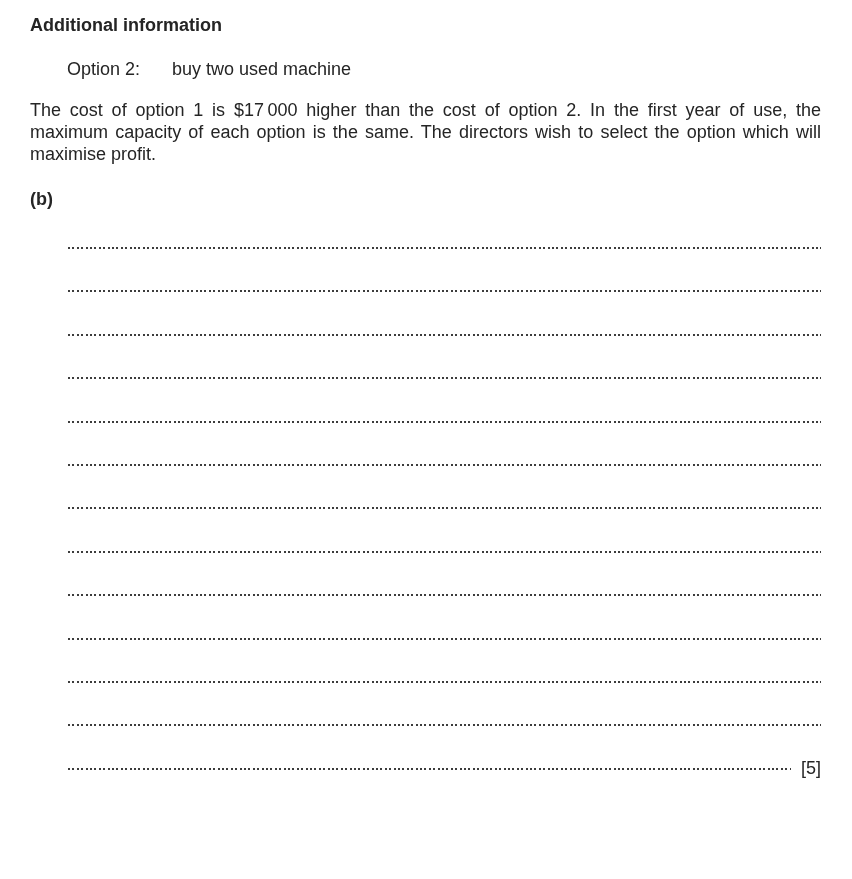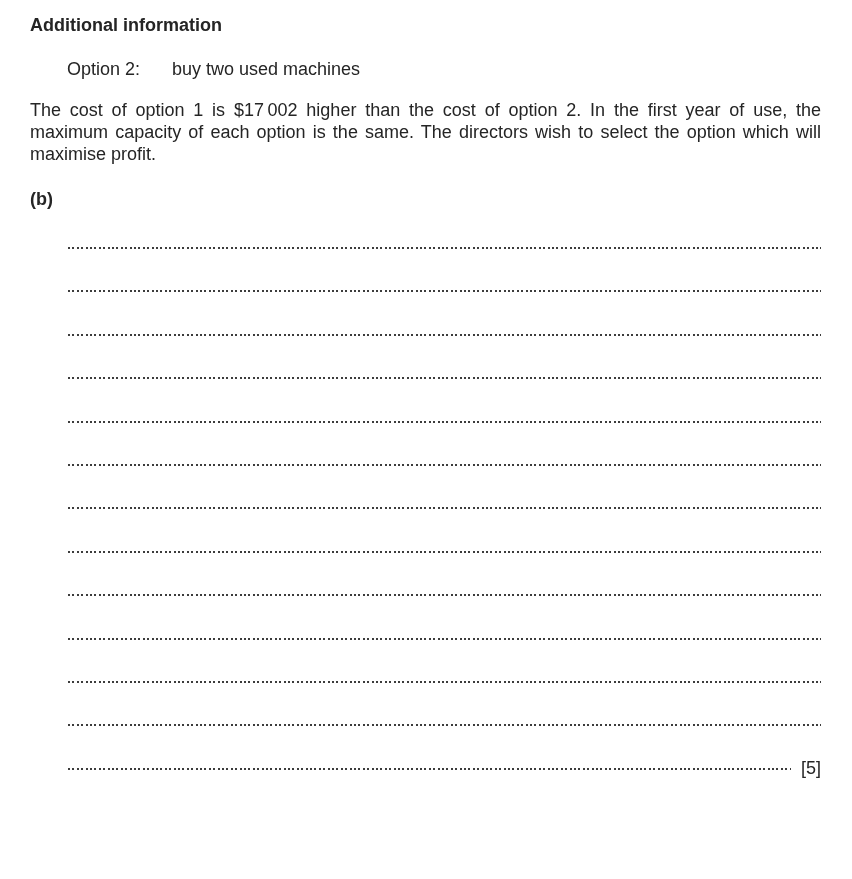--- a/index.html
+++ b/index.html
@@ -94,25 +94,25 @@
 <body>
 
 <div class="page">
 
   <p class="heading">Additional information</p>
 
 
   <div class="options">
     <div class="option-row">
       <span class="option-label">Option 2:</span>
-      <span class="option-text">buy two used machines</span>
+      <span class="option-text">buy two used machine</span>
     </div>
   </div>
 
-  <p class="paragraph">The cost of option 1 is $17 002 higher than the cost of option 2. In the first year of use, the maximum capacity of each option is the same. The directors wish to select the option which will maximise profit.</p>
+  <p class="paragraph">The cost of option 1 is $17 000 higher than the cost of option 2. In the first year of use, the maximum capacity of each option is the same. The directors wish to select the option which will maximise profit.</p>
 
   <div class="question">
     <span class="q-label">(b)</span>
   </div>
 
   <div class="answer-lines">
       <div class="answer-line"></div>
       <div class="answer-line"></div>
       <div class="answer-line"></div>
       <div class="answer-line"></div>

